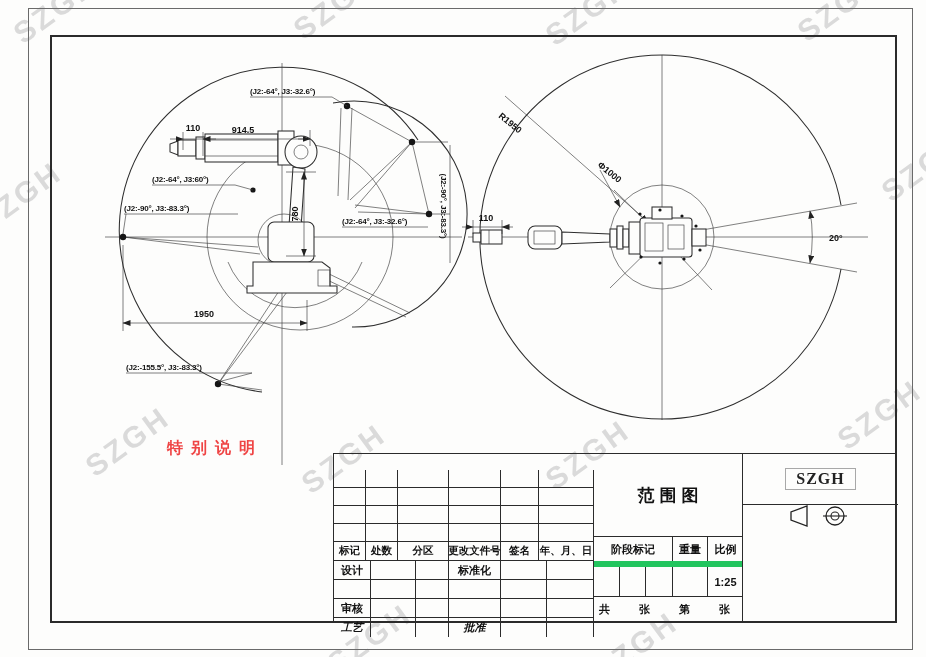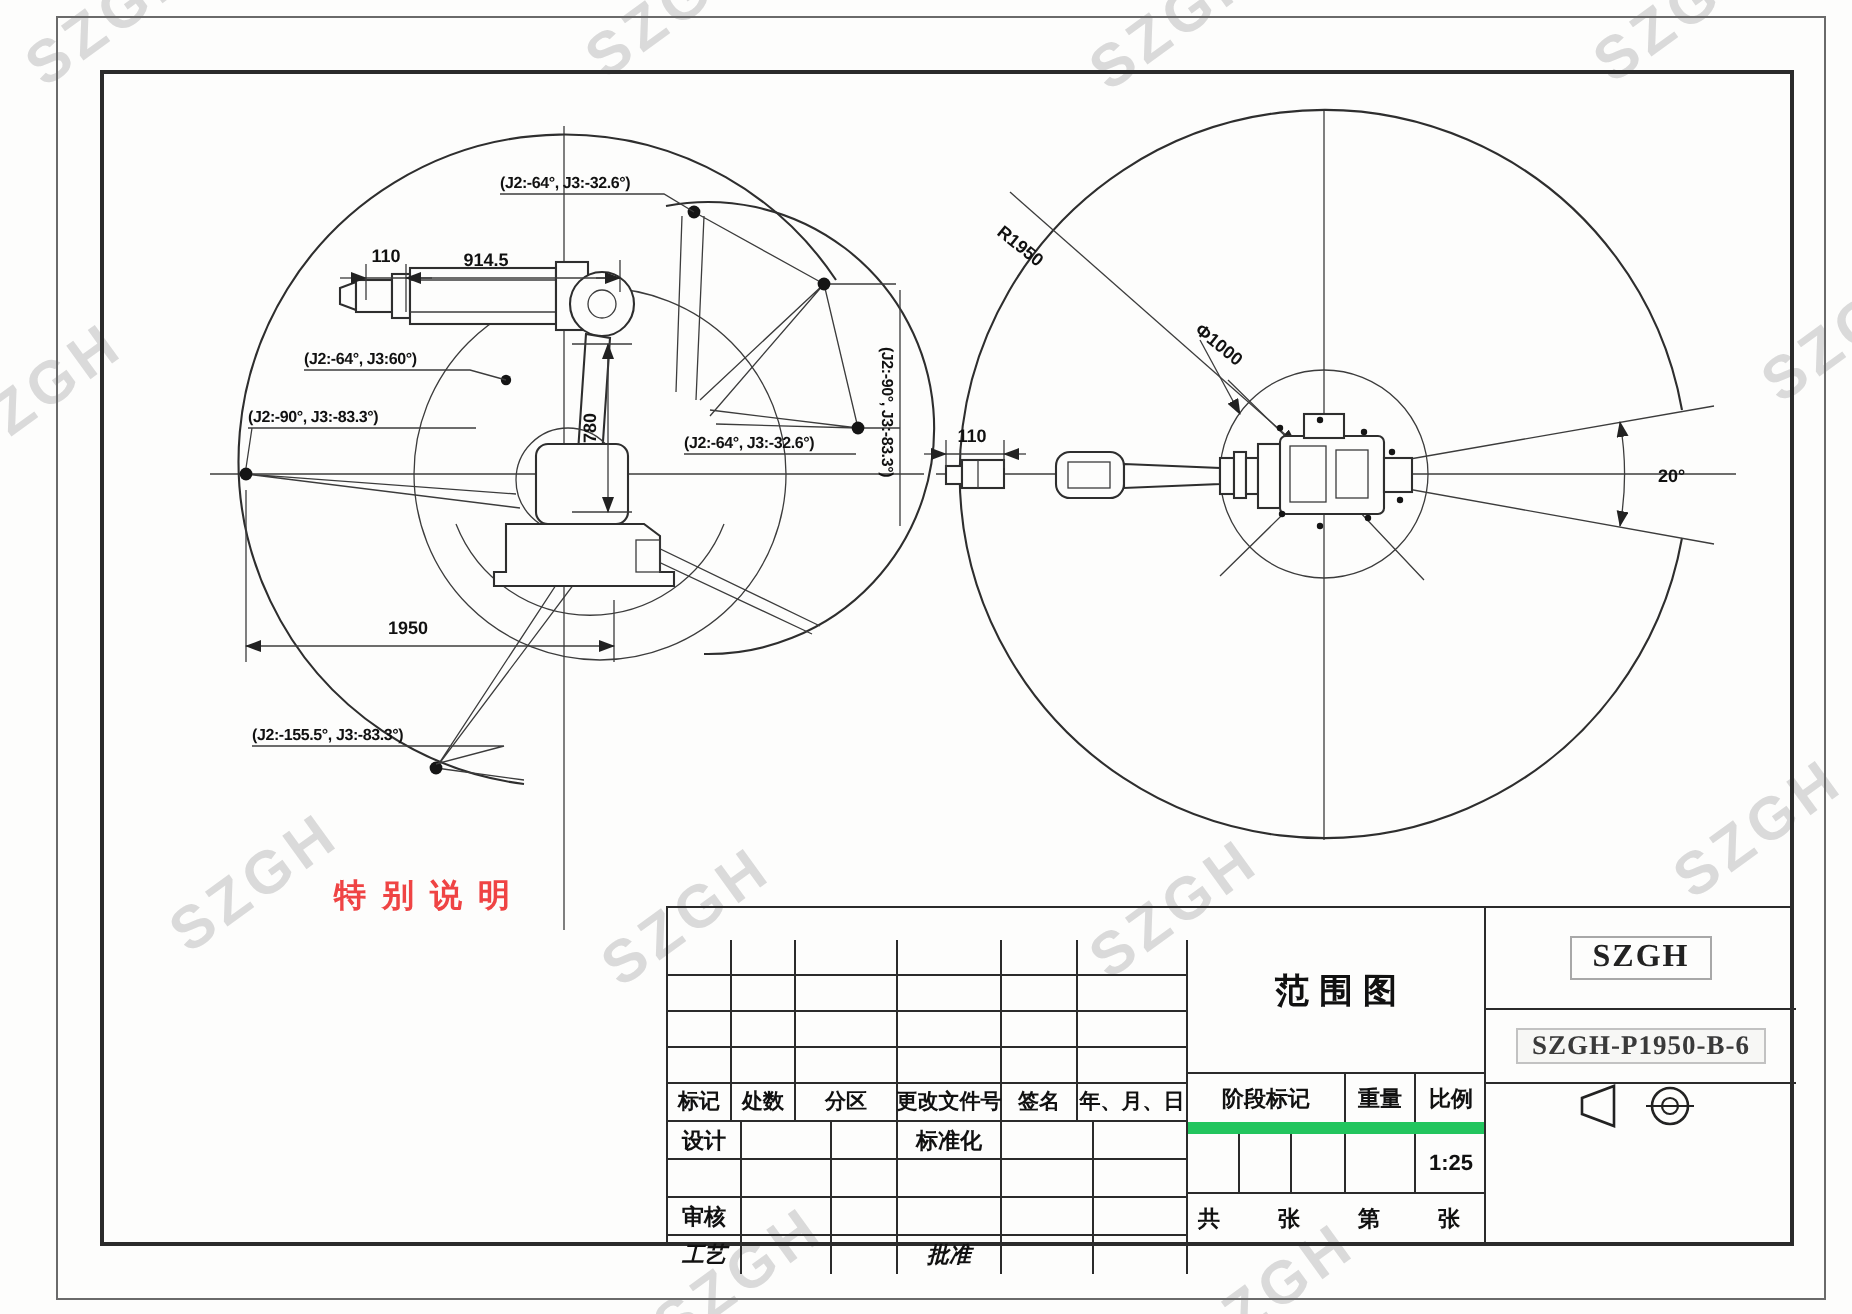--- a/index.html
+++ b/index.html
@@ -344,23 +344,20 @@
         <span>张</span>
         <span>第</span>
         <span>张</span>
       </div>
     </div>
 
     <div class="tb-right">
       <div class="tb-logo">
         <span class="logo-box">SZGH</span>
       </div>
-      <div class="tb-part">
-        <span class="part-box">SZGH-P1950-B-6</span>
-      </div>
       <div class="tb-sym">
         <svg width="72" height="24" viewBox="0 0 72 24">
           <polygon points="22,2 22,22 6,16 6,8" fill="none" stroke="#222" stroke-width="1.3"></polygon>
           <g>
             <line x1="38" y1="12" x2="62" y2="12" stroke="#222" stroke-width="1.1"></line>
             <circle cx="50" cy="12" r="9" fill="none" stroke="#222" stroke-width="1.3"></circle>
             <circle cx="50" cy="12" r="4" fill="none" stroke="#222" stroke-width="1.1"></circle>
           </g>
         </svg>
       </div>

